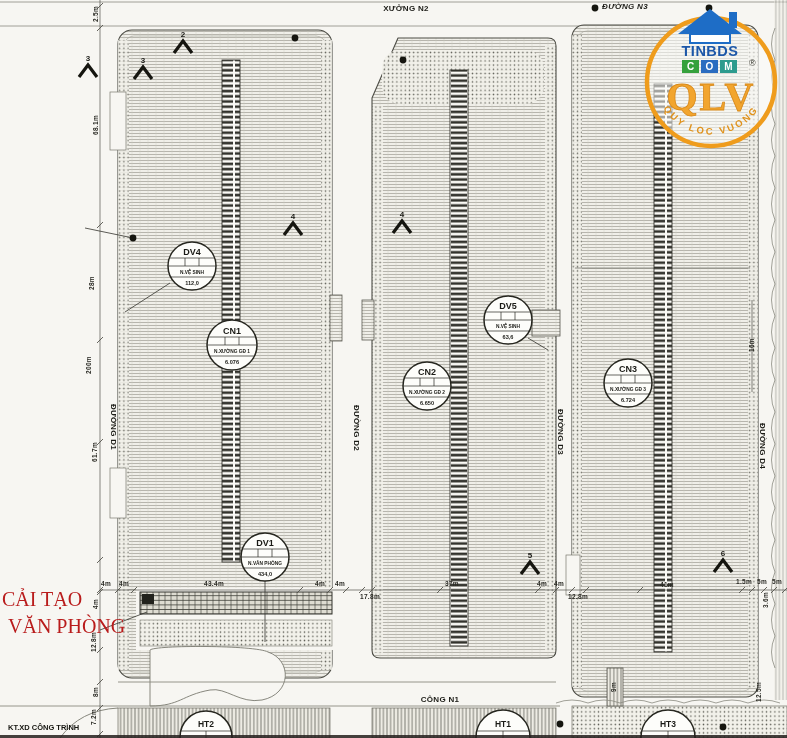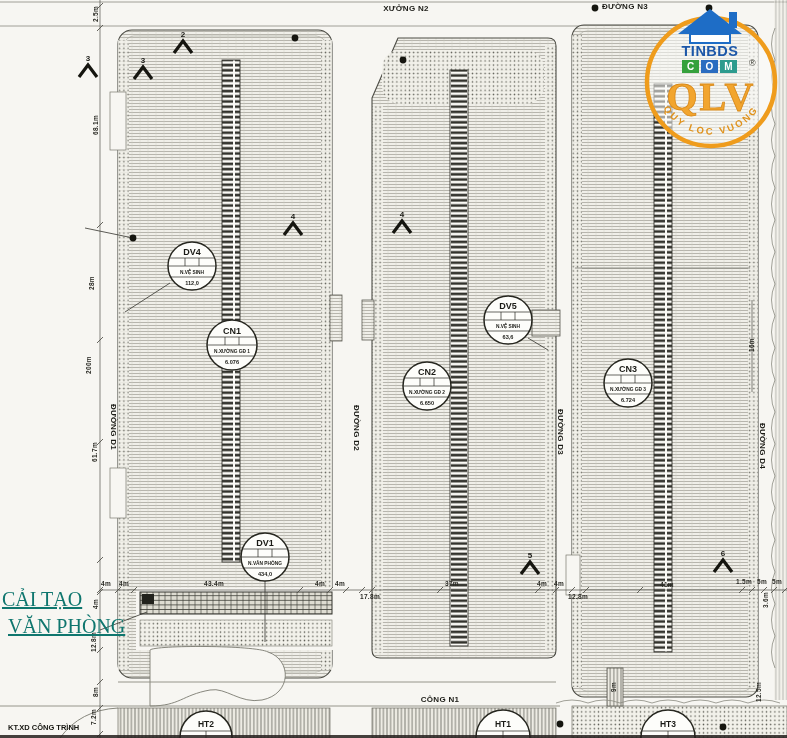--- a/index.html
+++ b/index.html
@@ -4,21 +4,21 @@
 <style>
   html,body{margin:0;padding:0;background:#e9e9e6;}
   #canvas{position:relative;width:787px;height:738px;background:#f7f6f2;overflow:hidden;
           font-family:"Liberation Sans",sans-serif;}
   svg{position:absolute;left:0;top:0;}
   .lbl{position:absolute;white-space:nowrap;color:#1b1b16;font:bold 8px "Liberation Sans",sans-serif;
        transform:translate(-50%,-50%);letter-spacing:.3px;}
   .dim{font:6.5px "Liberation Sans",sans-serif;font-weight:bold;color:#2a2a24;}
   .vrot{transform:translate(-50%,-50%) rotate(-90deg);}
   .road-v{transform:translate(-50%,-50%) rotate(90deg);}
-  .note{position:absolute;font:20px "Liberation Serif",serif;color:#0f766e;white-space:nowrap;text-decoration:underline;}
+  .note{position:absolute;font:20px "Liberation Serif",serif;color:#b91c1c;white-space:nowrap;}
   .corner-note{position:absolute;font:bold 7.5px "Liberation Sans",sans-serif;color:#14140f;white-space:nowrap;}
   text{font-family:"Liberation Sans",sans-serif;fill:#1b1b16;}
   .cid{font-size:9px;font-weight:bold;}
   .cidh{font-size:8.5px;font-weight:bold;}
   .cname{font-size:4.8px;font-weight:bold;}
   .cval{font-size:5.6px;font-weight:bold;}
   .mnum{font-size:8px;font-weight:bold;}
   .logo-top{font-size:14.5px;font-weight:bold;fill:#1c57a8;letter-spacing:.5px;}
   .logo-box{font-size:10px;font-weight:bold;fill:#ffffff;}
   .logo-main{font-size:40px;font-weight:bold;font-family:"Liberation Serif",serif;fill:#f2a52e;
@@ -259,21 +259,21 @@
     <text class="logo-reg" x="749" y="66">®</text>
     <text class="logo-main" x="711" y="110" text-anchor="middle">QLV</text>
     <path id="tagArc" d="M659 101 A 57 57 0 0 0 763 101" fill="none" stroke="none"></path>
     <text class="logo-tag">
       <textPath href="#tagArc" startOffset="50%" text-anchor="middle">QUY LOC VUONG</textPath>
     </text>
   </g>
 </svg>
 
 <span class="lbl" style="left:406px;top:8px;">XƯỞNG N2</span>
-<span class="lbl" style="left:625px;top:6px;">ĐƯỜNG N3</span>
+<span class="lbl" style="left:625px;top:6px;font-style:italic;">ĐƯỜNG N3</span>
 <span class="lbl" style="left:440px;top:699px;">CÔNG N1</span>
 <span class="lbl road-v" style="left:113px;top:427px;">ĐƯỜNG D1</span>
 <span class="lbl road-v" style="left:356px;top:428px;">ĐƯỜNG D2</span>
 <span class="lbl road-v" style="left:560px;top:432px;">ĐƯỜNG D3</span>
 <span class="lbl road-v" style="left:762px;top:446px;">ĐƯỜNG D4</span>
 
 <span class="lbl dim vrot" style="left:95px;top:14px;">2.5m</span>
 <span class="lbl dim vrot" style="left:95px;top:125px;">68.1m</span>
 <span class="lbl dim vrot" style="left:91px;top:283px;">28m</span>
 <span class="lbl dim vrot" style="left:88px;top:365px;">200m</span>

